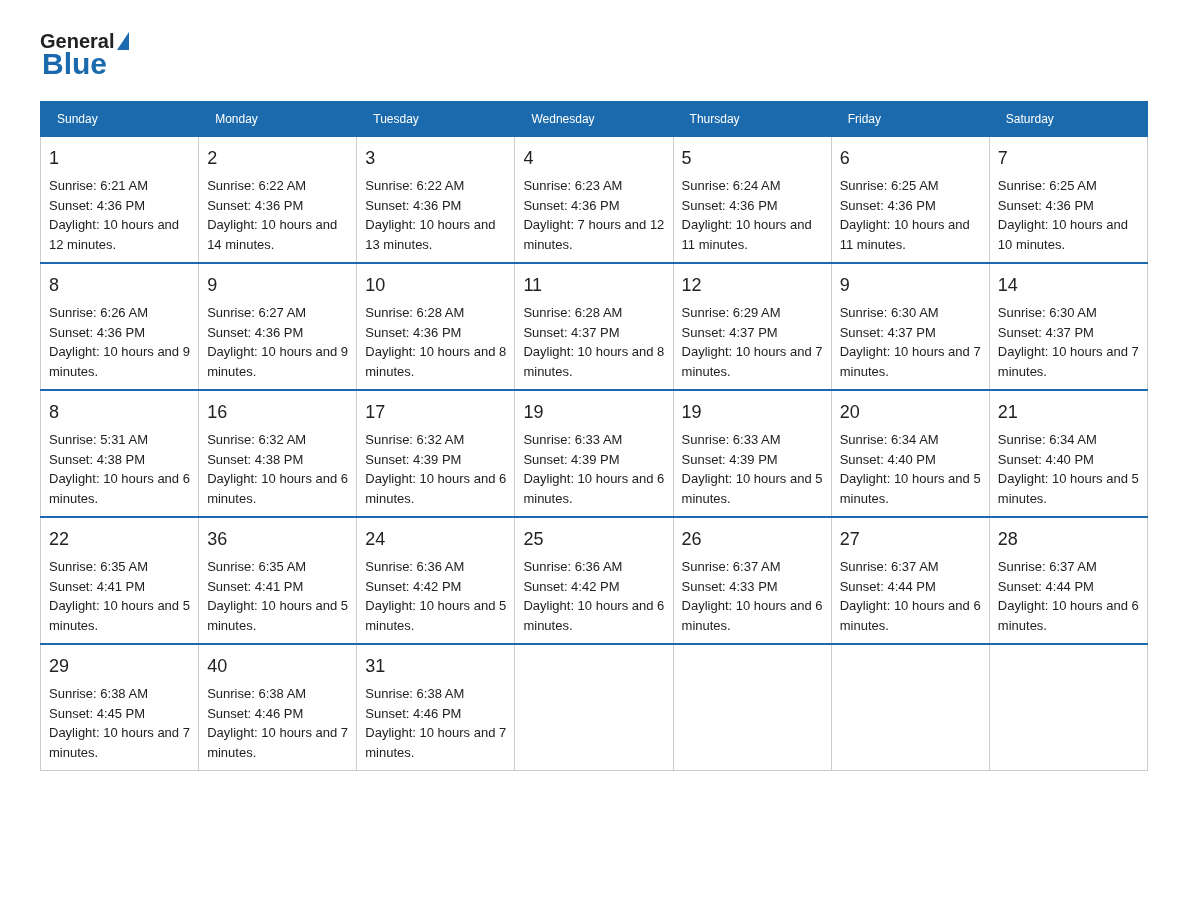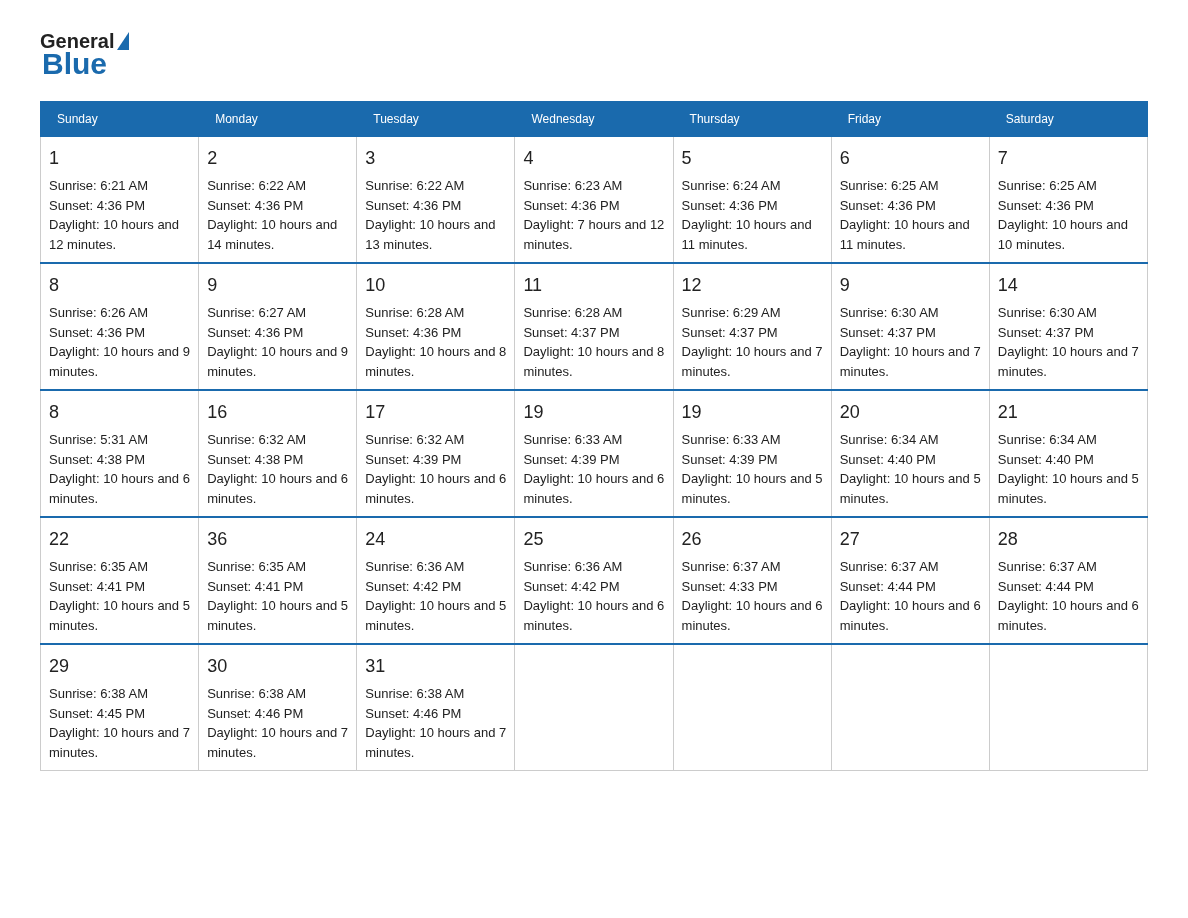--- a/index.html
+++ b/index.html
@@ -137,21 +137,21 @@
         <td><span class="day-num">22</span><span>Sunrise: 6:35 AM</span><br><span>Sunset: 4:41 PM</span><br><span>Daylight: 10 hours and 5 minutes.</span></td>
         <td><span class="day-num">36</span><span>Sunrise: 6:35 AM</span><br><span>Sunset: 4:41 PM</span><br><span>Daylight: 10 hours and 5 minutes.</span></td>
         <td><span class="day-num">24</span><span>Sunrise: 6:36 AM</span><br><span>Sunset: 4:42 PM</span><br><span>Daylight: 10 hours and 5 minutes.</span></td>
         <td><span class="day-num">25</span><span>Sunrise: 6:36 AM</span><br><span>Sunset: 4:42 PM</span><br><span>Daylight: 10 hours and 6 minutes.</span></td>
         <td><span class="day-num">26</span><span>Sunrise: 6:37 AM</span><br><span>Sunset: 4:33 PM</span><br><span>Daylight: 10 hours and 6 minutes.</span></td>
         <td><span class="day-num">27</span><span>Sunrise: 6:37 AM</span><br><span>Sunset: 4:44 PM</span><br><span>Daylight: 10 hours and 6 minutes.</span></td>
         <td><span class="day-num">28</span><span>Sunrise: 6:37 AM</span><br><span>Sunset: 4:44 PM</span><br><span>Daylight: 10 hours and 6 minutes.</span></td>
       </tr>
       <tr>
         <td><span class="day-num">29</span><span>Sunrise: 6:38 AM</span><br><span>Sunset: 4:45 PM</span><br><span>Daylight: 10 hours and 7 minutes.</span></td>
-        <td><span class="day-num">30</span><span>Sunrise: 6:38 AM</span><br><span>Sunset: 4:46 PM</span><br><span>Daylight: 10 hours and 7 minutes.</span></td>
+        <td><span class="day-num">40</span><span>Sunrise: 6:38 AM</span><br><span>Sunset: 4:46 PM</span><br><span>Daylight: 10 hours and 7 minutes.</span></td>
         <td><span class="day-num">31</span><span>Sunrise: 6:38 AM</span><br><span>Sunset: 4:46 PM</span><br><span>Daylight: 10 hours and 7 minutes.</span></td>
         <td class="empty"></td>
         <td class="empty"></td>
         <td class="empty"></td>
         <td class="empty"></td>
       </tr>
     </tbody>
 </table>
 
 </body></html>

